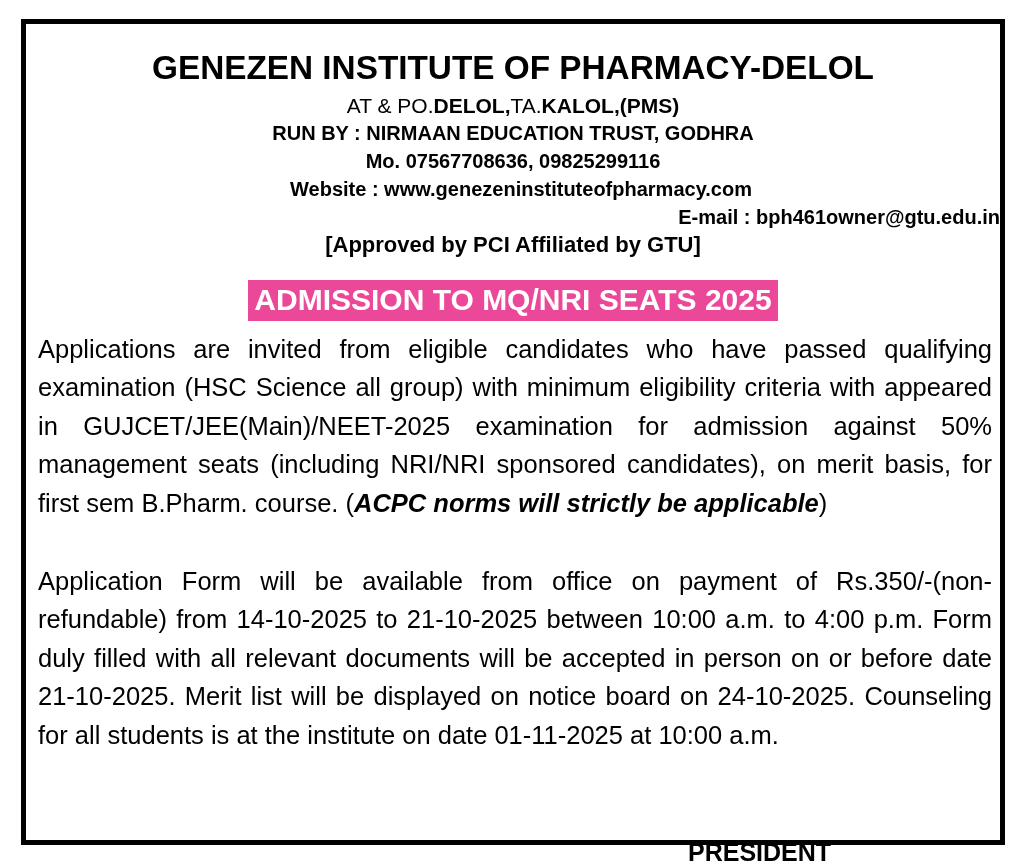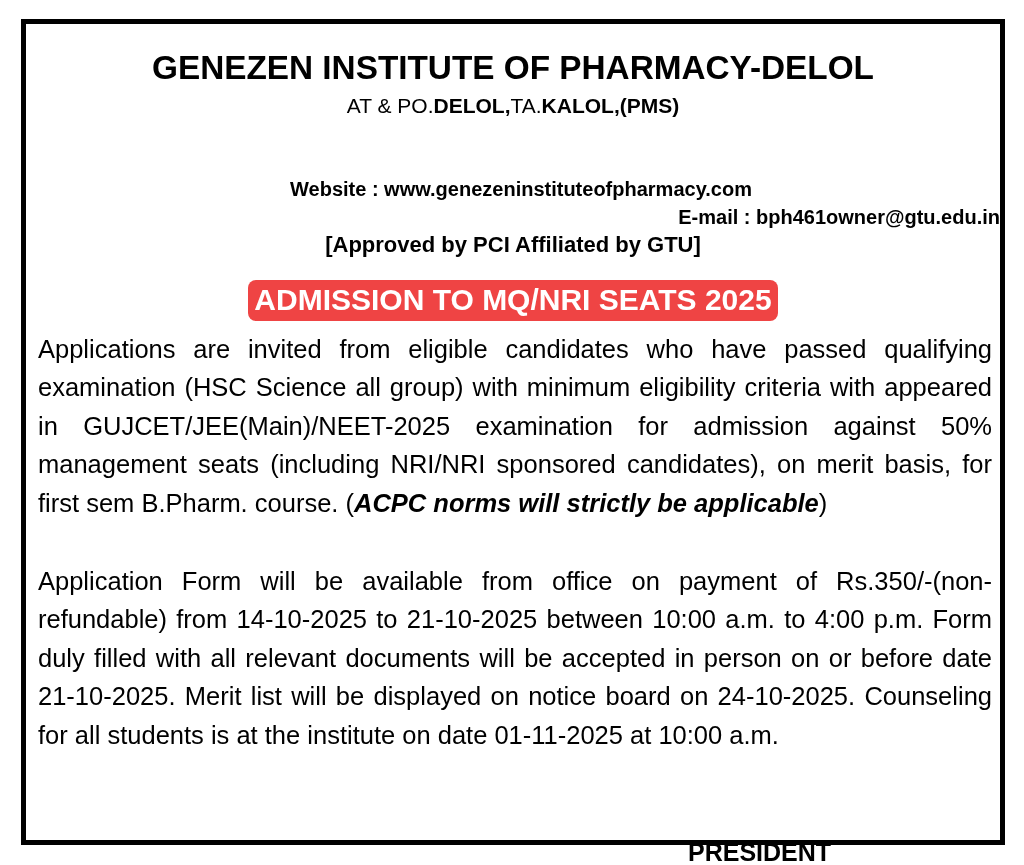--- a/index.html
+++ b/index.html
@@ -12,38 +12,40 @@
     font-family:"Liberation Sans", sans-serif; font-weight:bold; white-space:nowrap; }
   .title { top:24px; font-size:34px; transform:scaleX(0.98); }
   .addr { top:70px; font-size:21px; font-weight:normal; }
   .addr b { font-weight:bold; }
   .l1 { top:98px; font-size:20px; }
   .l2 { top:126px; font-size:20px; }
   .l3 { top:154px; font-size:20px;padding-left:8px; }
   .l4 { top:182px; font-size:20px;text-align:right; }
   .l5 { top:208px; font-size:22px; }
   .banner-wrap { position:absolute; top:256px; left:0; width:974px; text-align:center; }
-  .banner { display:inline-block; background:#ef4444; color:#fff;
+  .banner { display:inline-block; background:#ec4899; color:#fff;
     font-family:"Liberation Sans", sans-serif; font-weight:bold; font-size:30px;
-    padding:1px 6px 2px 6px; line-height:38px;border-radius:8px; }
+    padding:1px 6px 2px 6px; line-height:38px; }
   .para { position:absolute; left:12px; width:954px; color:#000;
     font-family:"Liberation Sans", sans-serif; font-size:25.5px; line-height:38.4px;
     text-align:justify; }
   .p1 { top:306px; }
   .p2 { top:538px; }
   .para i { font-weight:bold; }
   .sig { position:absolute; top:770px; left:662px; font-family:"Liberation Sans", sans-serif;
     font-weight:bold; font-size:25px; color:#000;margin-top:44px; }
 </style>
 </head>
 <body>
 
 <div class="frame">
   <div class="hdr title">GENEZEN INSTITUTE OF PHARMACY-DELOL</div>
   <div class="hdr addr"><span>AT &amp; PO.</span><b>DELOL,</b><span>TA.</span><b>KALOL,(PMS)</b></div>
+  <div class="hdr l1">RUN BY : NIRMAAN EDUCATION TRUST, GODHRA</div>
+  <div class="hdr l2">Mo. 07567708636, 09825299116</div>
   <div class="hdr l3">Website : www.genezeninstituteofpharmacy.com</div>
   <div class="hdr l4">E-mail : bph461owner@gtu.edu.in</div>
   <div class="hdr l5">[Approved by PCI Affiliated by GTU]</div>
 
   <div class="banner-wrap">
     <span class="banner">ADMISSION TO MQ/NRI SEATS 2025</span>
   </div>
 
   <div class="para p1"><span>Applications are invited from eligible candidates who have passed qualifying examination (HSC Science all group) with minimum eligibility criteria with appeared in GUJCET/JEE(Main)/NEET-2025 examination for admission against 50% management seats (including NRI/NRI sponsored candidates), on merit basis, for first sem B.Pharm. course. (</span><i>ACPC norms will strictly be applicable</i><span>)</span></div>
 

